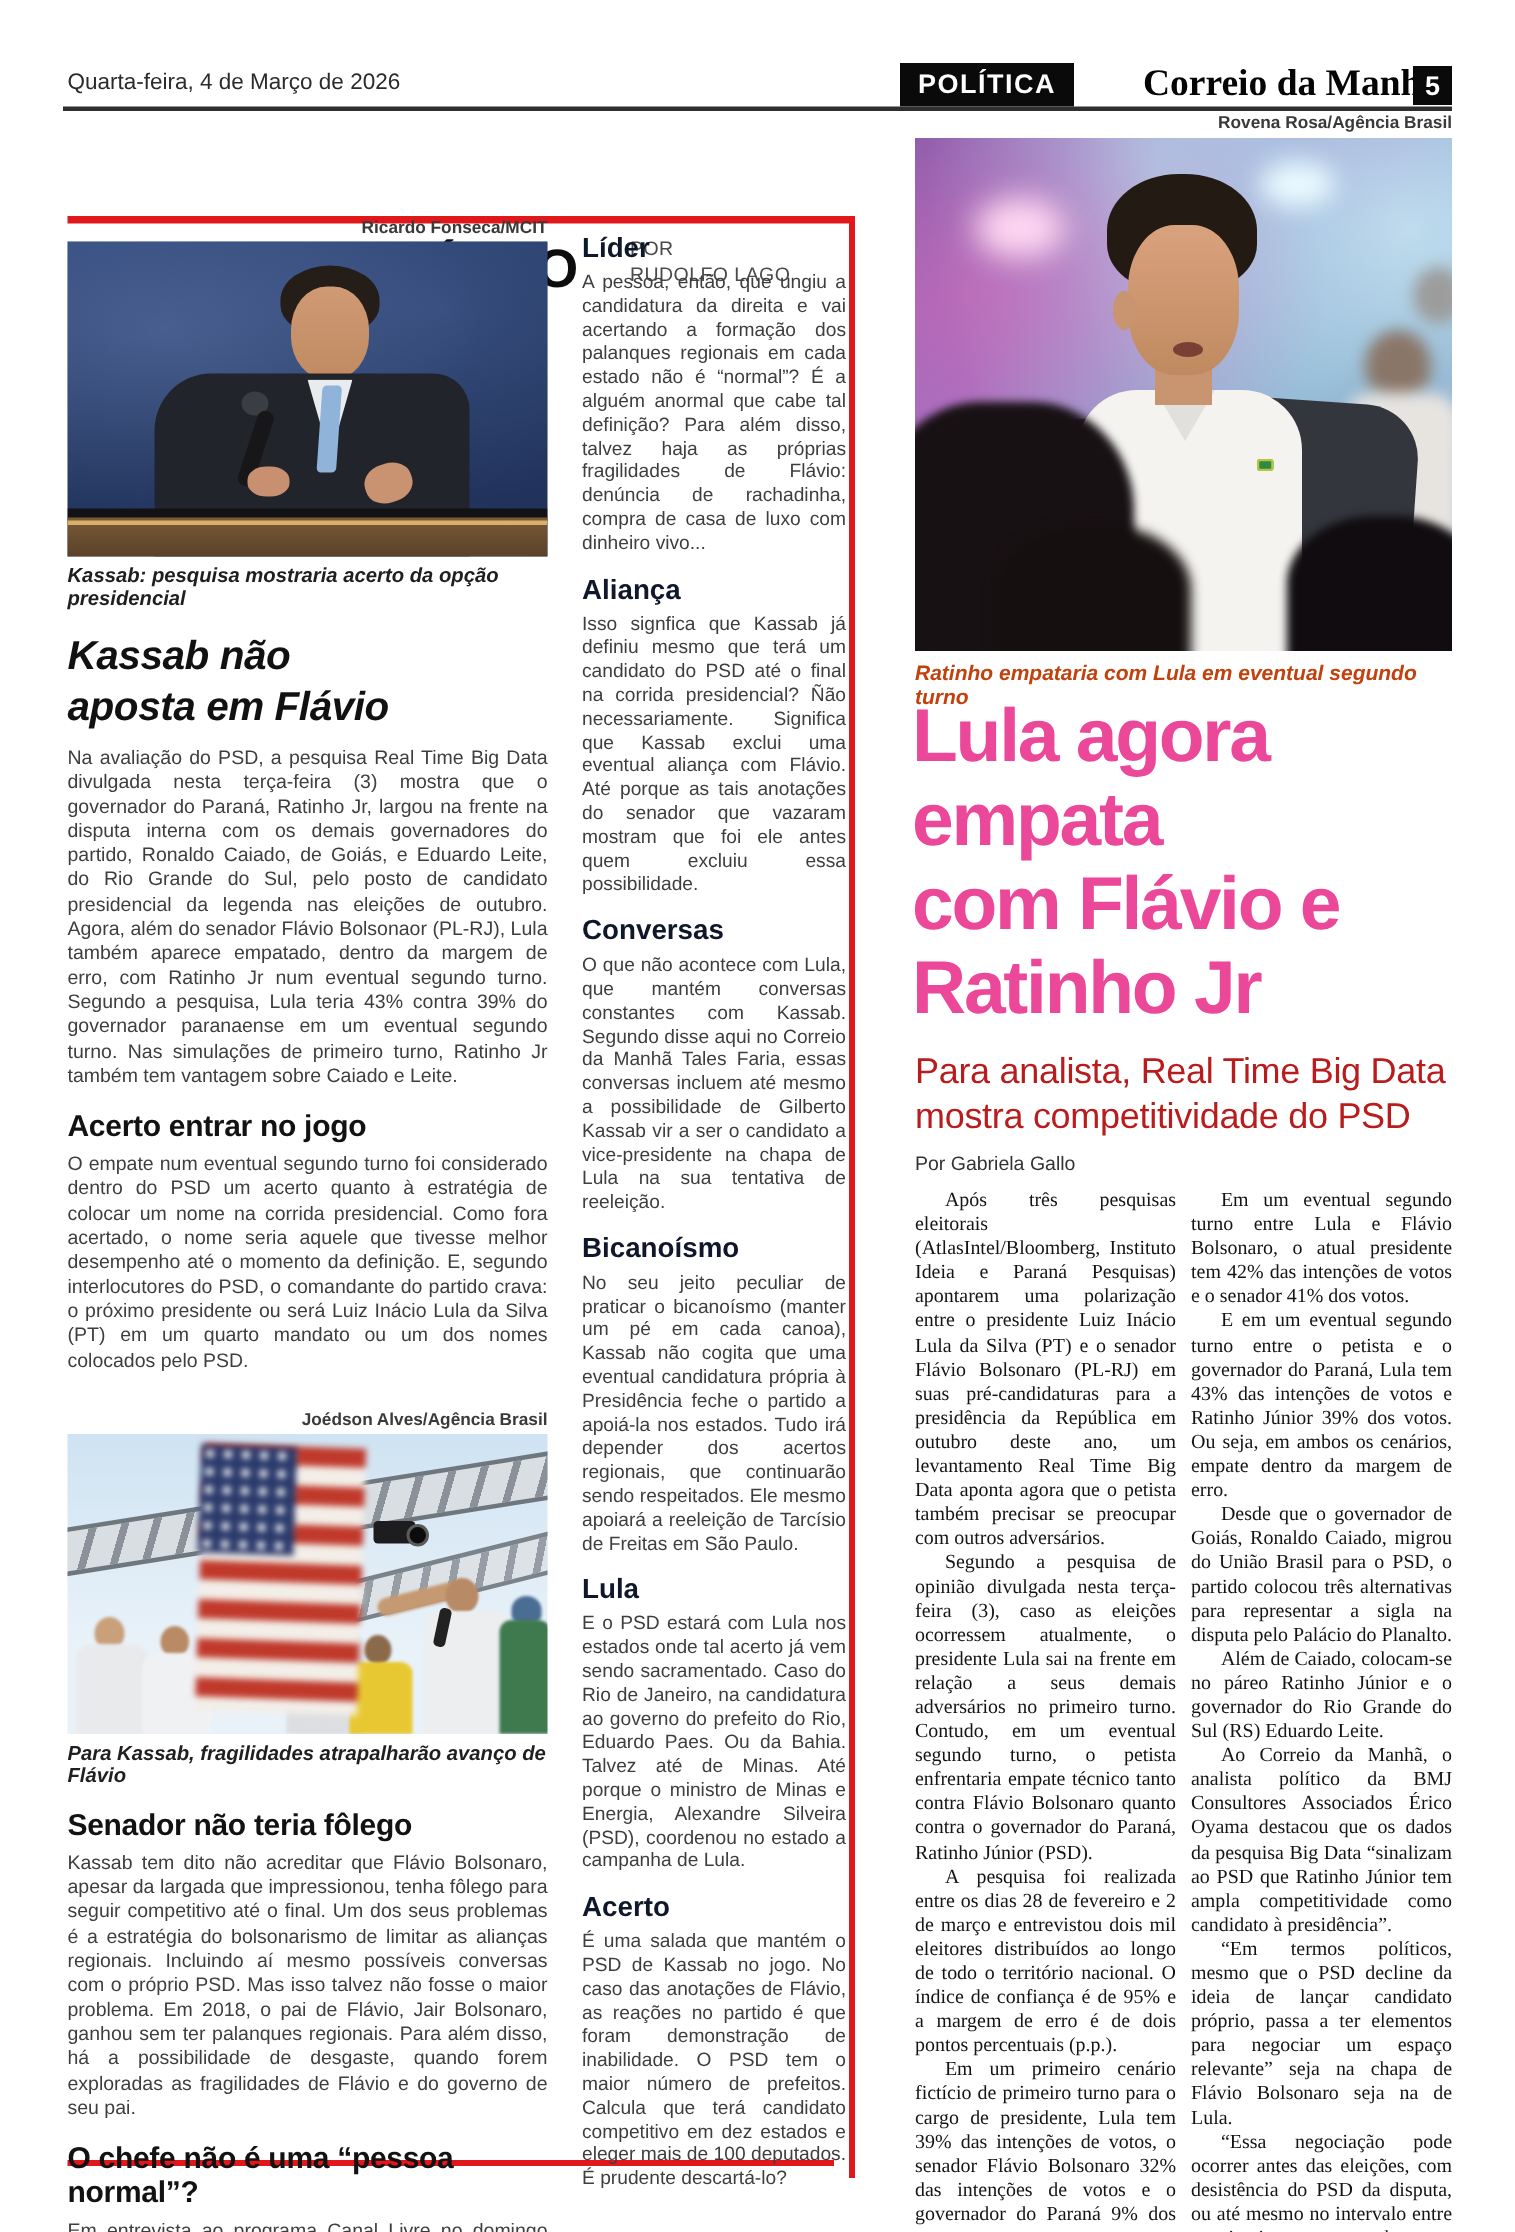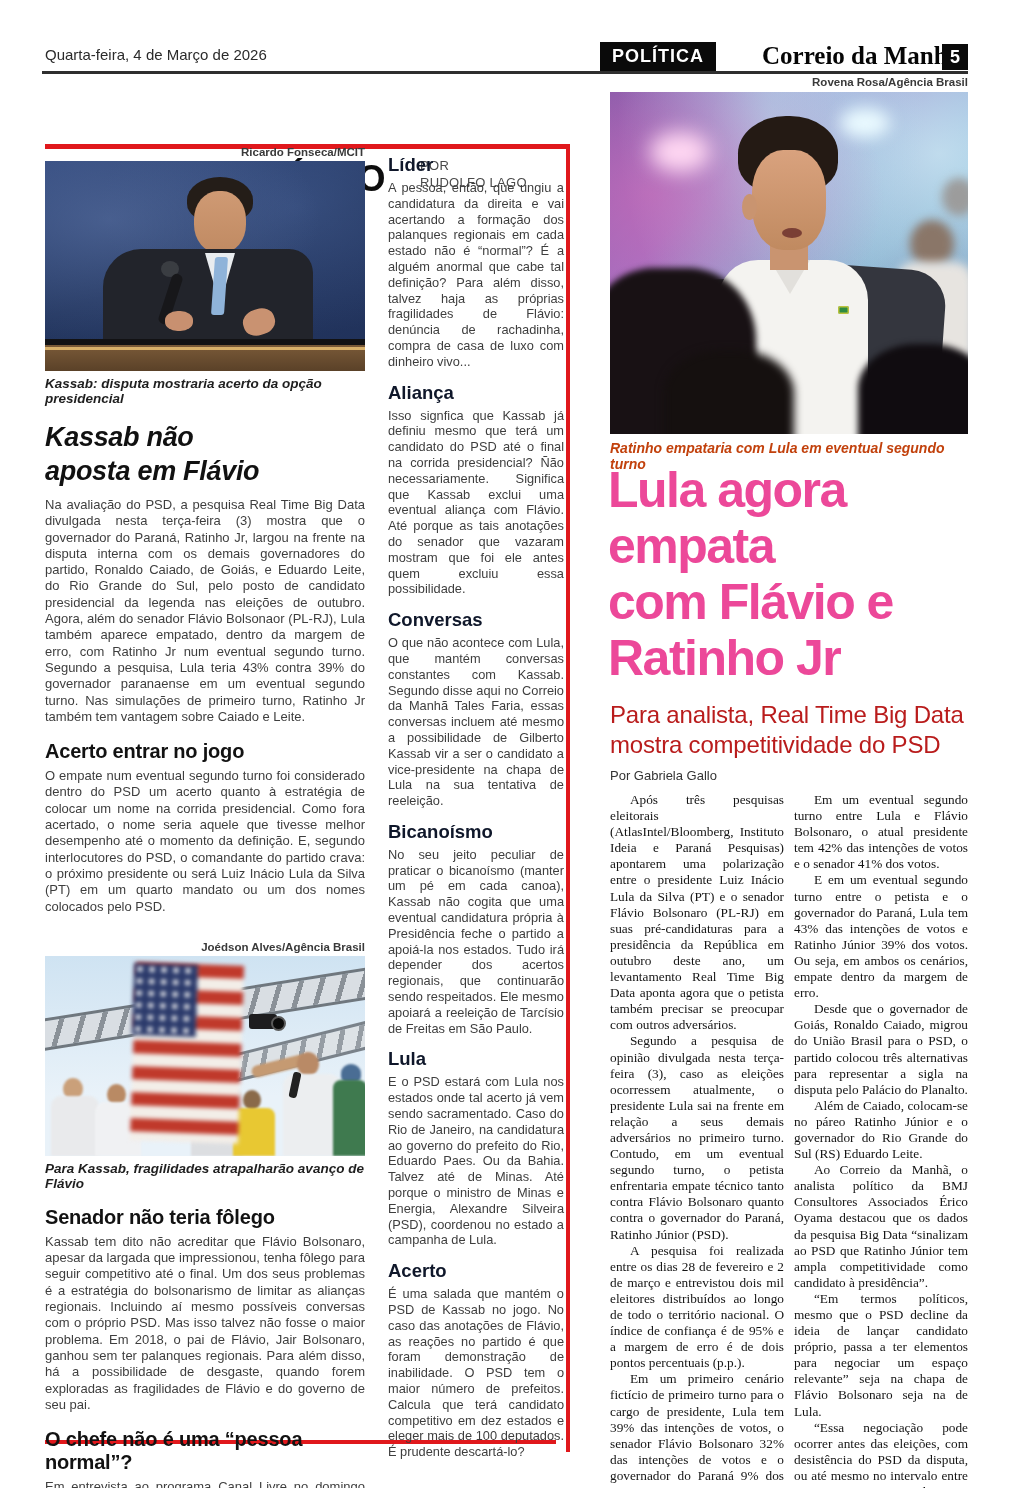--- a/index.html
+++ b/index.html
@@ -154,21 +154,21 @@
       <div class="shirt"></div>
         <div class="tie"></div>
       <div class="michead"></div>
         <div class="mic"></div>
       <div class="handL"></div>
         <div class="handR"></div>
       <div class="podium-top"></div>
         <div class="podium"></div>
         <div class="podium-line"></div>
     </div>
-    <div class="caption">Kassab: disputa mostraria acerto da opção presidencial</div>
+    <div class="caption">Kassab: pesquisa mostraria acerto da opção presidencial</div>
     <div class="lc-headline">Kassab não
 aposta em Flávio</div>
     <div class="lc-body">Na avaliação do PSD, a pesquisa Real Time Big Data divulgada nesta terça-feira (3) mostra que o governador do Paraná, Ratinho Jr, largou na frente na disputa interna com os demais governadores do partido, Ronaldo Caiado, de Goiás, e Eduardo Leite, do Rio Grande do Sul, pelo posto de candidato presidencial da legenda nas eleições de outubro. Agora, além do senador Flávio Bolsonaor (PL-RJ), Lula também aparece empatado, dentro da margem de erro, com Ratinho Jr num eventual segundo turno. Segundo a pesquisa, Lula teria 43% contra 39% do governador paranaense em um eventual segundo turno. Nas simulações de primeiro turno, Ratinho Jr também tem vantagem sobre Caiado e Leite.</div>
     <div class="lc-subhead">Acerto entrar no jogo</div>
     <div class="lc-body2">O empate num eventual segundo turno foi considerado dentro do PSD um acerto quanto à estratégia de colocar um nome na corrida presidencial. Como fora acertado, o nome seria aquele que tivesse melhor desempenho até o momento da definição. E, segundo interlocutores do PSD, o comandante do partido crava: o próximo presidente ou será Luiz Inácio Lula da Silva (PT) em um quarto mandato ou um dos nomes colocados pelo PSD.</div>
     <div class="credit mid">Joédson Alves/Agência Brasil</div>
     <div class="ph ph2">
       <div class="truss1"></div>
         <div class="truss2"></div>
       <div class="pA-h"></div>

